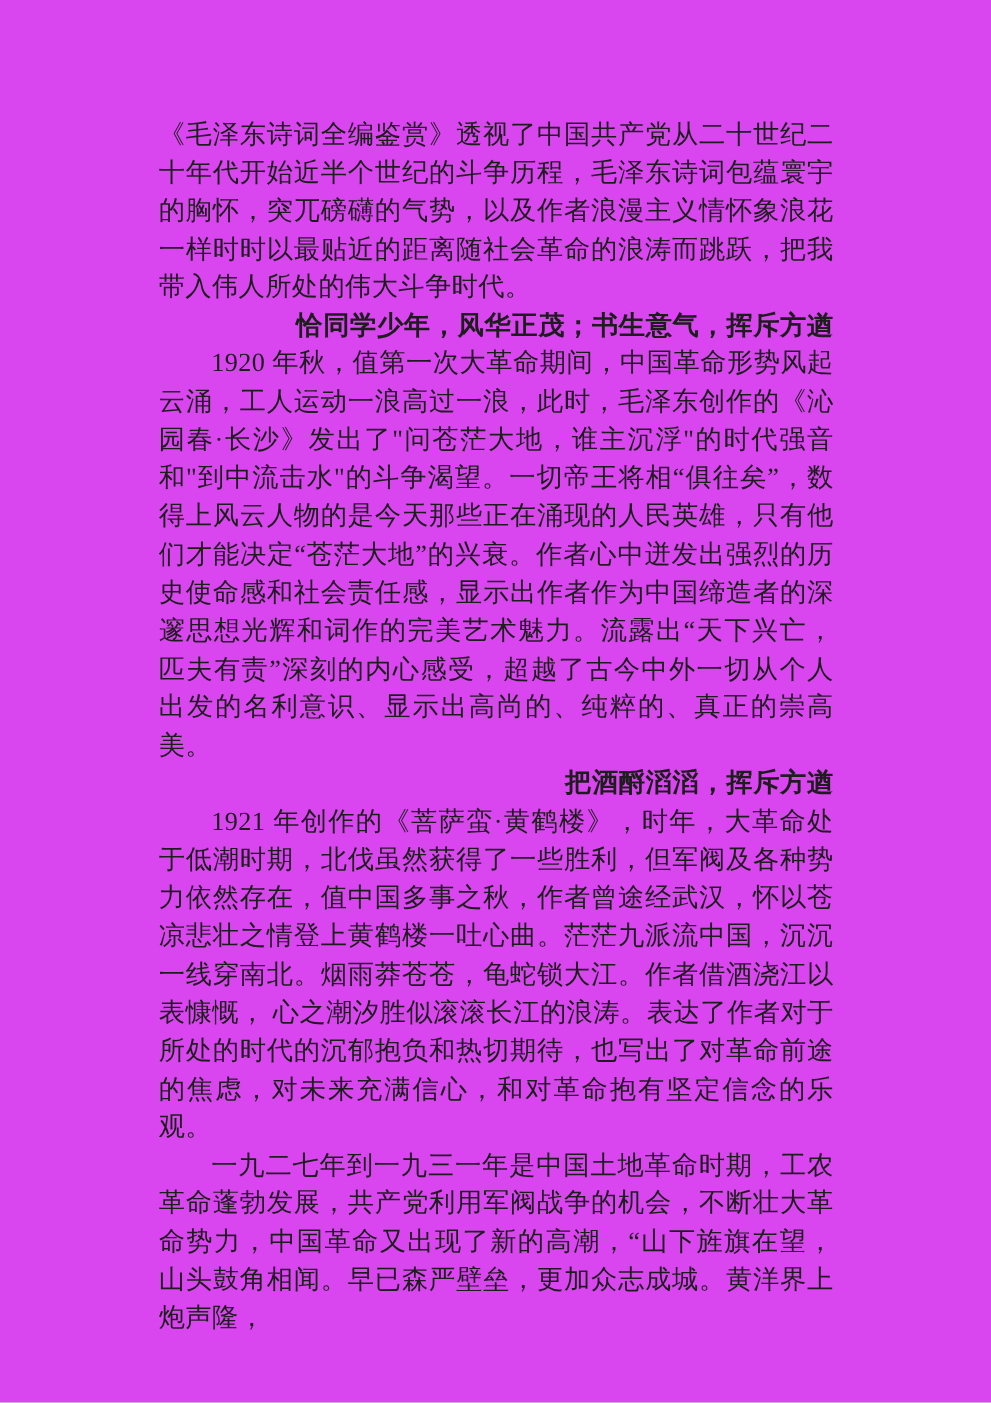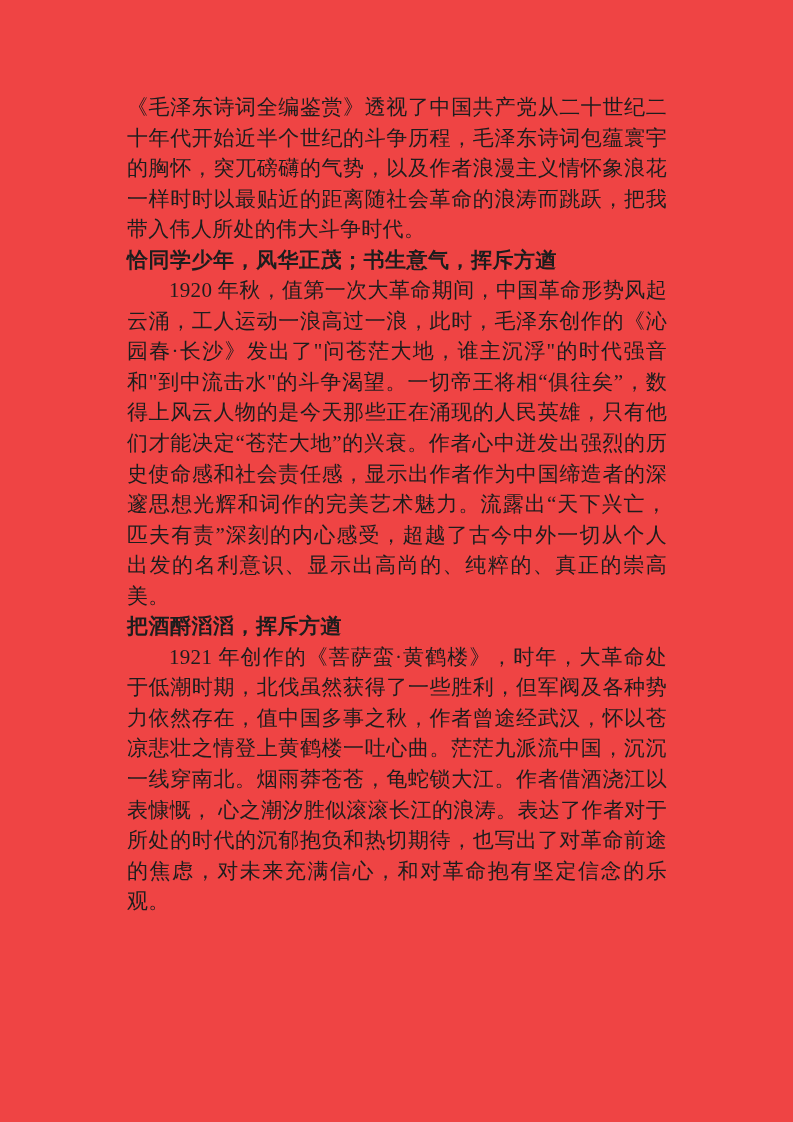--- a/index.html
+++ b/index.html
@@ -5,21 +5,21 @@
   html, body {
     margin: 0;
     padding: 0;
     background: #e8e8e8;
   }
   .page {
     position: relative;
     width: 793px;
     height: 1122px;
     margin: 0 auto;
-    background: #ef4444;
+    background: #d946ef;
     font-family: "Liberation Serif", "DejaVu Serif", serif;
     color: #1d1d1d;
     overflow: hidden;
   }
   .content {
     position: absolute;
     left: 127px;
     top: 92px;
     width: 540px;
   }
@@ -33,21 +33,21 @@
     word-break: break-all;
   }
   .body-para.indent {
     text-indent: 2em;
   }
   .section-heading {
     margin: 0;
     font-size: 21px;
     line-height: 30.55px;
     font-weight: 700;
-    text-align: left;
+    text-align: right;
     letter-spacing: 0.5px;
   }
   .page-number {
     position: absolute;
     top: 1036px;
     left: 0;
     width: 100%;
     text-align: center;
     font-size: 15px;
     color: #222222;
@@ -56,14 +56,15 @@
 </head>
 <body>
 
 <div class="page">
   <div class="content">
     <p class="body-para">《毛泽东诗词全编鉴赏》透视了中国共产党从二十世纪二十年代开始近半个世纪的斗争历程，毛泽东诗词包蕴寰宇的胸怀，突兀磅礴的气势，以及作者浪漫主义情怀象浪花一样时时以最贴近的距离随社会革命的浪涛而跳跃，把我带入伟人所处的伟大斗争时代。</p>
     <h2 class="section-heading">恰同学少年，风华正茂；书生意气，挥斥方遒</h2>
     <p class="body-para indent">1920 年秋，值第一次大革命期间，中国革命形势风起云涌，工人运动一浪高过一浪，此时，毛泽东创作的《沁园春·长沙》发出了"问苍茫大地，谁主沉浮"的时代强音和"到中流击水"的斗争渴望。一切帝王将相“俱往矣”，数得上风云人物的是今天那些正在涌现的人民英雄，只有他们才能决定“苍茫大地”的兴衰。作者心中迸发出强烈的历史使命感和社会责任感，显示出作者作为中国缔造者的深邃思想光辉和词作的完美艺术魅力。流露出“天下兴亡，匹夫有责”深刻的内心感受，超越了古今中外一切从个人出发的名利意识、显示出高尚的、纯粹的、真正的崇高美。</p>
     <h2 class="section-heading">把酒酹滔滔，挥斥方遒</h2>
     <p class="body-para indent">1921 年创作的《菩萨蛮·黄鹤楼》，时年，大革命处于低潮时期，北伐虽然获得了一些胜利，但军阀及各种势力依然存在，值中国多事之秋，作者曾途经武汉，怀以苍凉悲壮之情登上黄鹤楼一吐心曲。茫茫九派流中国，沉沉一线穿南北。烟雨莽苍苍，龟蛇锁大江。作者借酒浇江以表慷慨， 心之潮汐胜似滚滚长江的浪涛。表达了作者对于所处的时代的沉郁抱负和热切期待，也写出了对革命前途的焦虑，对未来充满信心，和对革命抱有坚定信念的乐观。</p>
+    <p class="body-para indent">一九二七年到一九三一年是中国土地革命时期，工农革命蓬勃发展，共产党利用军阀战争的机会，不断壮大革命势力，中国革命又出现了新的高潮，“山下旌旗在望，山头鼓角相闻。早已森严壁垒，更加众志成城。黄洋界上炮声隆，</p>
   </div>
 </div>
 
 </body></html>

